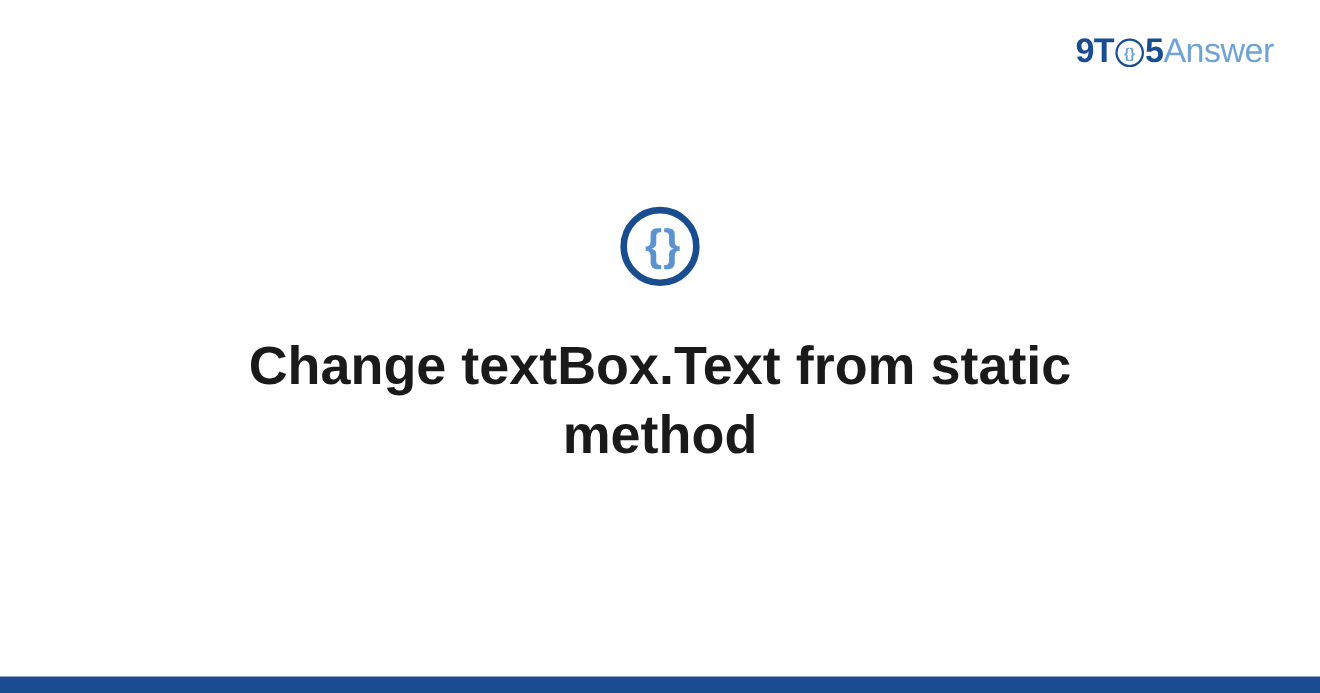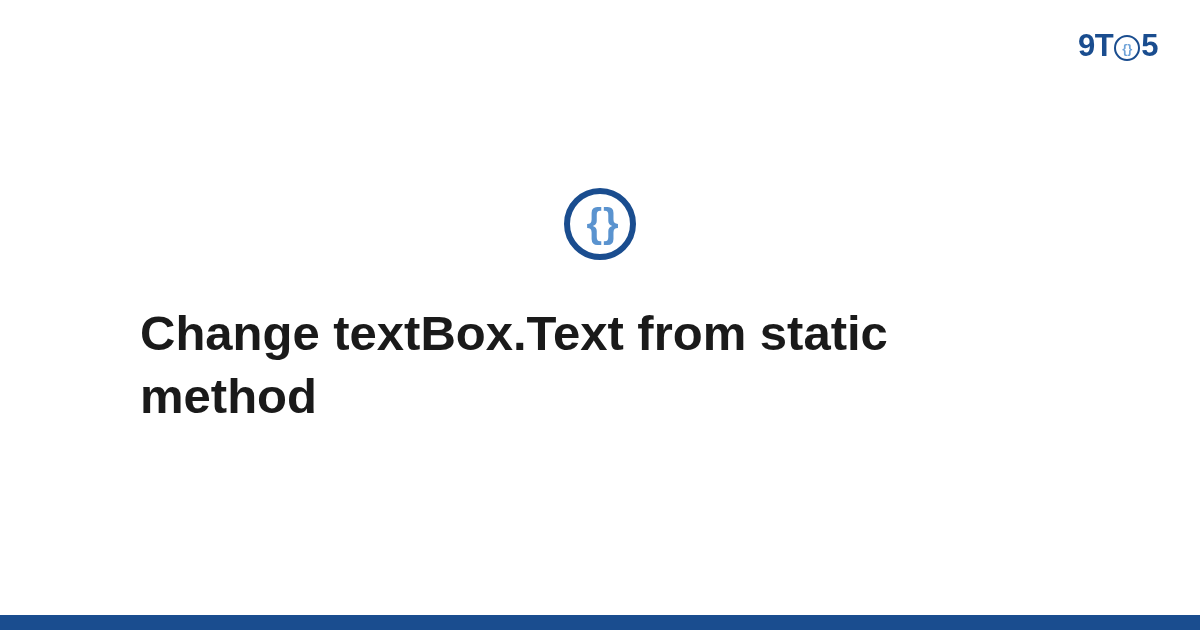--- a/index.html
+++ b/index.html
@@ -83,20 +83,21 @@
       color: #5a93cf;
       font-size: 40px;
       font-weight: 800;
       letter-spacing: -5px;
       font-family: Arial, sans-serif;
     }
     .title {
       color: #1a1a1a;
       font-size: 49px;
       font-weight: 700;
+      text-align: center;
       line-height: 1.28;
       max-width: 1000px;
       padding: 0 40px;
     }
     .footer-bar {
       position: absolute;
       bottom: 0;
       left: 0;
       width: 100%;
       height: 15px;
@@ -105,20 +106,21 @@
   </style>
 </head>
 <body>
 
 <div class="header">
   <span class="logo-9t">9T</span>
   <span class="logo-o">
     <span class="logo-o-inner">{}</span>
   </span>
   <span class="logo-5">5</span>
+  <span class="logo-answer">Answer</span>
 </div>
 
 <div class="center-content">
   <div class="icon-circle">
     <span class="icon-braces">{ }</span>
   </div>
   <h1 class="title">Change textBox.Text from static method</h1>
 </div>
 
 <div class="footer-bar"></div>

